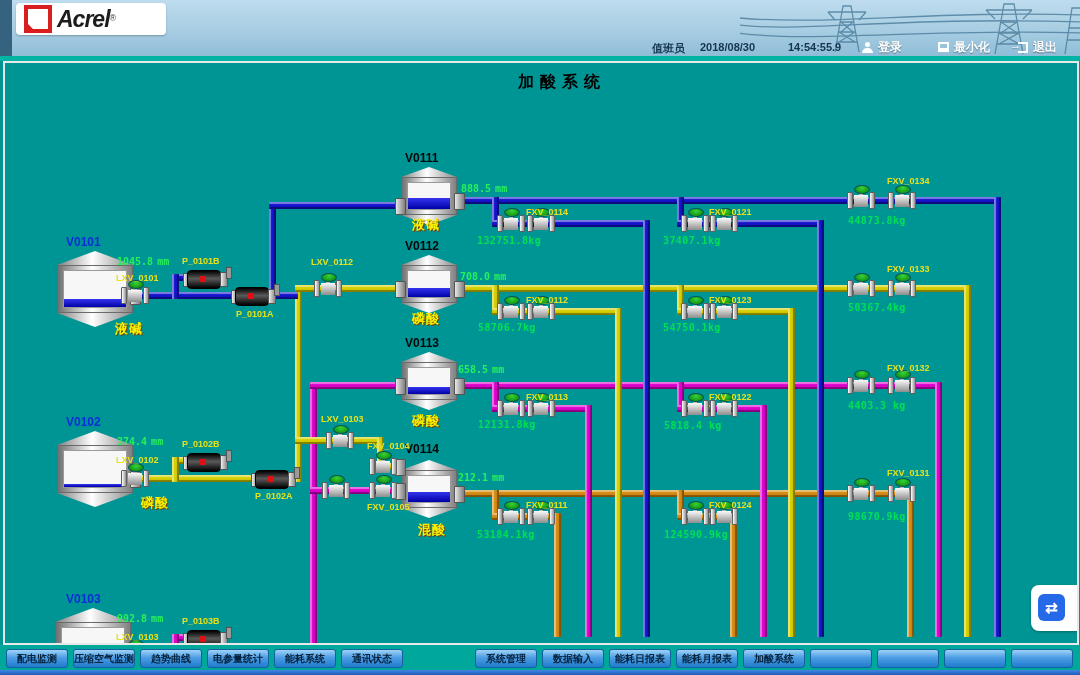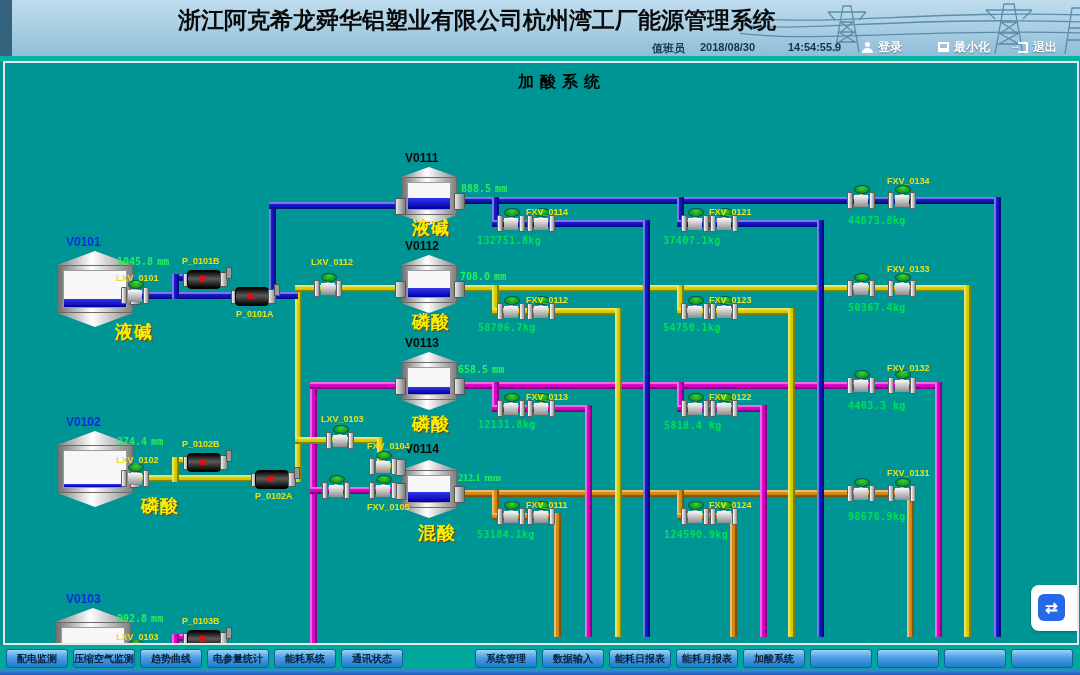--- a/index.html
+++ b/index.html
@@ -68,21 +68,21 @@
   .pump .pt{position:absolute;left:43px;top:-2px;width:4px;height:10px;background:#9a9a9a;border:1px solid #555;}
 
   .lbl-y{position:absolute;color:#e8e11a;font-size:9px;font-weight:bold;white-space:nowrap;z-index:10;}
   .val-g{position:absolute;color:#00e055;font-size:10px;font-weight:bold;z-index:10;
     font-family:"DejaVu Sans Mono",monospace;letter-spacing:.4px;white-space:pre;}
   .lvl{position:absolute;color:#27f05a;font-size:10px;font-weight:bold;z-index:10;
     font-family:"DejaVu Sans Mono",monospace;white-space:nowrap;}
   .lvl .unit{margin-left:4px;}
   .tid-b{position:absolute;color:#0a2ed6;font-size:12px;font-weight:bold;z-index:10;}
   .tid-k{position:absolute;color:#060606;font-size:12px;font-weight:bold;z-index:10;}
-  .content-lbl{position:absolute;color:#f6ef00;font-size:18px;font-weight:bold;z-index:10;
+  .content-lbl{position:absolute;color:#f6ef00;font-size:13px;font-weight:bold;z-index:10;
     text-shadow:1px 1px 0 #7a3c00;letter-spacing:1px;}
   .term-lbl{position:absolute;color:#000;font-size:11px;font-weight:bold;z-index:10;width:26px;text-align:center;}
 
   #tv-handle{position:absolute;right:-6px;top:522px;width:52px;height:46px;background:#fff;
     border-radius:8px 0 0 8px;z-index:12;box-shadow:0 1px 3px rgba(0,0,0,.3);}
   #tv-icon{position:absolute;left:7px;top:9px;width:27px;height:27px;border-radius:6px;background:#2569e8;
     color:#fff;font-size:15px;font-weight:bold;text-align:center;line-height:27px;}
 
   
   #navbar{position:absolute;left:0;top:645px;width:1080px;height:25px;background:#00a89c;}
@@ -103,21 +103,24 @@
     <svg id="towers" width="340" height="56" viewBox="0 0 340 56">
       <g stroke="#50809f" stroke-width="1.3" fill="none" opacity="0.85">
         <path d="M-10,24 C60,34 150,16 345,22"></path>
         <path d="M-10,17 C80,27 190,10 345,15"></path>
         <path d="M-10,32 C70,44 180,28 345,33"></path>
         <path d="M95,52 L103,6 L111,6 L119,52 M97,42 L117,42 M99,32 L115,32 M101,22 L113,22 M99,32 L115,42 M115,32 L99,42 M101,22 L113,32 M113,22 L101,32 M88,12 L126,12 M88,12 L95,20 M126,12 L119,20"></path>
         <path d="M255,54 L264,4 L274,4 L283,54 M257,44 L281,44 M259,33 L279,33 M261,22 L277,22 M259,33 L279,44 M279,33 L259,44 M261,22 L277,33 M277,22 L261,33 M246,10 L292,10 M246,10 L255,19 M292,10 L283,19"></path>
         <path d="M325,54 L332,8 L340,8 M327,40 L340,40 M329,28 L340,28"></path>
       </g>
     </svg>
-    <div id="hdr-title">浙江阿克希龙舜华铝塑业有限公司杭州湾工厂能源管理系统</div>
+    <div id="logo-panel">
+      <div id="logo-glyph"></div>
+      <div><span id="logo-text">Acrel</span><span id="logo-reg">®</span></div>
+    </div>
     <span class="sub-item" style="left:652px;">值班员</span>
     <span class="sub-item" style="left:700px;">2018/08/30</span>
     <span class="sub-item" style="left:788px;">14:54:55.9</span>
     <div class="hbtn" style="left:862px;">
       <i class="ic-person"></i>
       <span>登录</span>
     </div>
     <div class="hbtn" style="left:938px;">
       <i class="ic-min"></i>
       <span>最小化</span>
@@ -266,21 +269,21 @@
           <div class="t-inner">
             <div class="t-liquid" style="height: 40%;"></div>
           </div>
         </div>
         <div class="t-coneb" style="height: 10px;"></div>
       </div>
       <div class="nozzle" style="left: 390px; top: 396px;"></div>
       <div class="nozzle" style="left: 390px; top: 420px;"></div>
       <div class="nozzle" style="left: 449px; top: 423px;"></div>
       <div class="tid-k" style="left: 400px; top: 379px;">V0114</div>
-      <div class="lvl" style="left: 453px; top: 409px; font-family: Liberation Serif, serif;"><span>212.1</span><span class="unit">mm</span></div>
+      <div class="lvl" style="left: 453px; top: 409px;"><span>212.1</span><span class="unit">mm</span></div>
       <div class="content-lbl" style="left: 413px; top: 458px;">混酸</div>
       <div class="valve" style="left: 115px; top: 214px;">
         <i class="vfl"></i>
         <i class="vb"></i>
         <i class="vs"></i>
         <i class="vc"></i>
         <i class="vfr"></i>
       </div>
       <div class="lbl-y" style="left: 111px; top: 210px;">LXV_0101</div>
       <div class="valve" style="left: 115px; top: 397px;">

